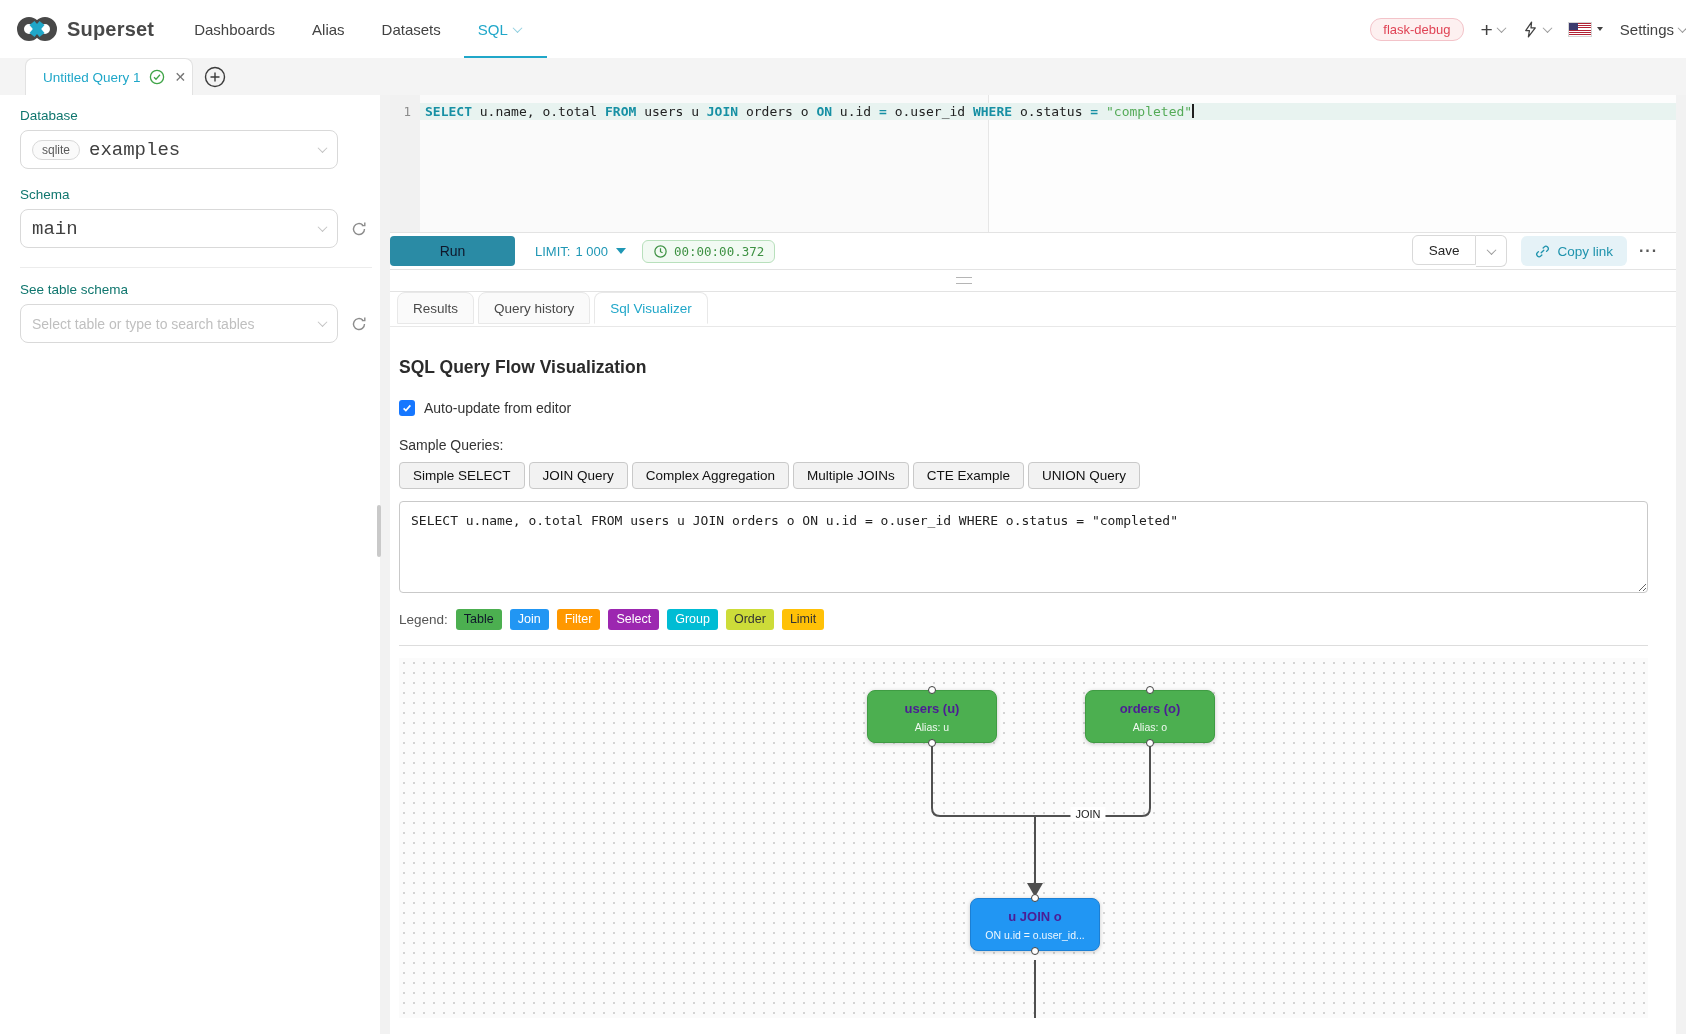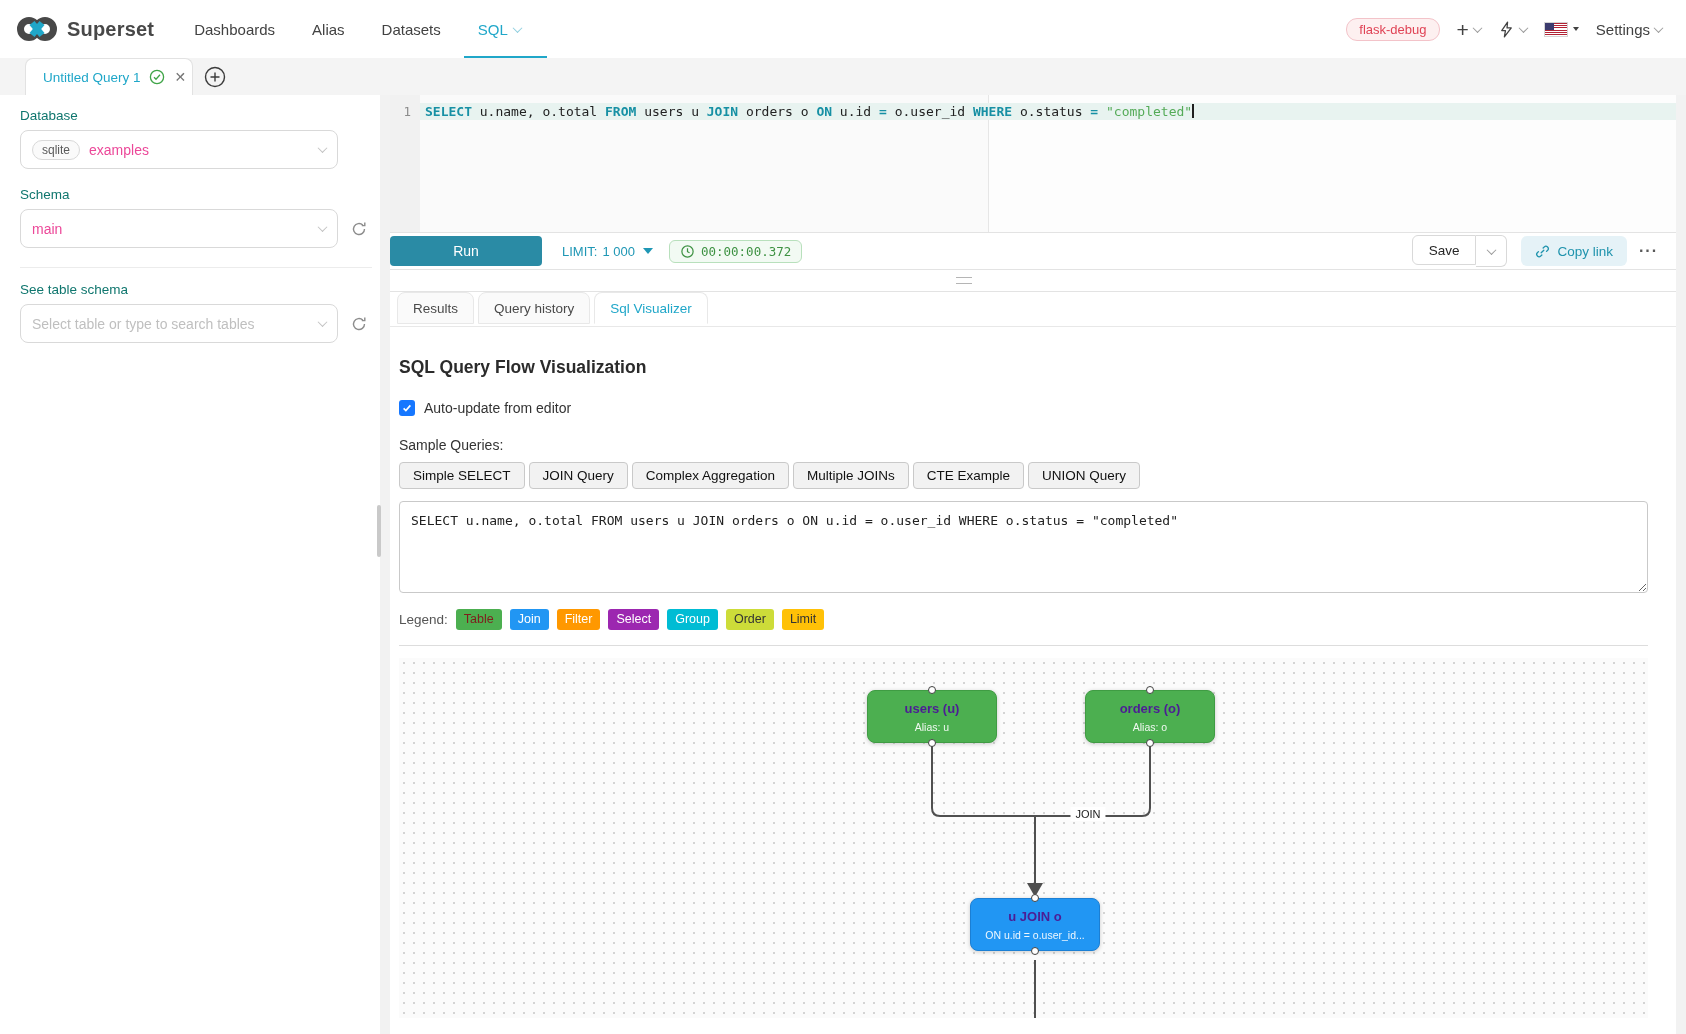--- a/index.html
+++ b/index.html
@@ -12,21 +12,21 @@
           display:flex;align-items:center;}
   .brand{display:flex;align-items:center;gap:9px;margin-left:16px;cursor:pointer;}
   .brand-name{font-size:20px;font-weight:700;color:#484848;letter-spacing:.2px;}
   .mainmenu{display:flex;align-items:center;gap:37px;margin-left:40px;}
   .nav-item{font-size:15px;color:#424242;cursor:pointer;display:flex;align-items:center;gap:6px;}
   .nav-item.active{color:#20a7c9;position:relative;}
   .nav-item.active::after{content:"";position:absolute;left:-14px;right:-26px;top:35px;height:3px;background:#20a7c9;}
   .chev{display:inline-block;width:6px;height:6px;border-right:1.5px solid #9b9b9b;
         border-bottom:1.5px solid #9b9b9b;transform:rotate(45deg) translate(-1px,-1px);}
   .nav-item.active .chev{border-color:#8fcfdf;}
-  .nav-right{margin-left:auto;display:flex;align-items:center;gap:17px;padding-right:24px;}
+  .nav-right{margin-left:auto;display:flex;align-items:center;gap:17px;}
   .env-badge{font-size:13px;color:#e04355;background:#fdf0f0;border:1px solid #f3c3c9;
              border-radius:11px;padding:3px 12px;}
   .icon-btn{display:flex;align-items:center;gap:5px;cursor:pointer;}
   .plus-glyph{font-size:21px;font-weight:300;color:#424242;line-height:1;}
   .flag{position:relative;width:22px;height:13px;border:1px solid #d5d5d5;
         background:repeating-linear-gradient(180deg,#b22234 0 1.1px,#fff 1.1px 2.2px);}
   .flag::after{content:"";position:absolute;left:0;top:0;width:9px;height:7px;background:#3c3b6e;}
   .mini-caret{width:0;height:0;border-left:3.5px solid transparent;border-right:3.5px solid transparent;
               border-top:4.5px solid #424242;}
   .settings-label{font-size:15px;color:#424242;}
@@ -43,21 +43,21 @@
 
   
   .sidebar{position:absolute;left:0;top:95px;width:380px;height:939px;background:#fff;
            box-sizing:border-box;padding:13px 0 0 20px;}
   .fld-label{font-size:13.5px;color:#0f766e;margin-bottom:7px;}
   .sel{width:318px;height:39px;border:1px solid #d9d9d9;border-radius:8px;background:#fff;
        display:flex;align-items:center;padding:0 11px;box-sizing:border-box;cursor:pointer;}
   .sel .chev{margin-left:auto;border-color:#c3c3c3;}
   .engine-pill{font-size:12px;color:#595959;background:#fafafa;border:1px solid #d9d9d9;
                border-radius:11px;padding:2px 9px;margin-right:9px;}
-  .sel-value{font-size:14px;color:#ec4899;}
+  .sel-value{font-size:19px;color:#404040;font-family:Liberation Mono, monospace;}
   .sel-placeholder{font-size:14px;color:#bfbfbf;}
   .sel-row{display:flex;align-items:center;gap:13px;}
   .side-divider{width:352px;border-top:1px solid #ececec;margin:19px 0 14px 0;}
   .mt18{margin-top:18px;}
 
   
   .main{position:absolute;left:390px;top:95px;width:1286px;height:939px;background:#fff;}
   .scroll-thumb{position:absolute;left:377px;top:505px;width:4px;height:52px;background:#c9c9c9;border-radius:2px;}
 
   
@@ -72,21 +72,21 @@
             white-space:pre;padding-left:5px;}
   .tk-kw{color:#1790a4;font-weight:700;}
   .tk-op{color:#1790a4;font-weight:700;}
   .tk-txt{color:#222;}
   .tk-str{color:#55ab58;}
   .cursor{display:inline-block;width:1.5px;height:14px;background:#1f1f1f;vertical-align:-2px;}
 
   
   .toolbar{height:38px;border-top:1px solid #e3e3e3;border-bottom:1px solid #e3e3e3;
            display:flex;align-items:center;box-sizing:border-box;padding-right:18px;}
-  .run-btn{width:152px;height:30px;background:#2a8ba5;color:#ffffff;border:none;border-radius:4px;
+  .run-btn{width:125px;height:30px;background:#2a8ba5;color:#0f172a;border:none;border-radius:4px;
            font-size:14px;font-weight:500;font-family:inherit;cursor:pointer;}
   .limit{display:flex;align-items:center;margin-left:20px;cursor:pointer;gap:5px;}
   .limit-text{font-size:13px;font-weight:500;color:#1f97b5;}
   .caret-down{width:0;height:0;border-left:5px solid transparent;border-right:5px solid transparent;
               border-top:6px solid #1f97b5;margin-left:3px;}
   .timer{display:flex;align-items:center;gap:6px;margin-left:16px;background:#f2faf3;
          border:1px solid #b8e0bc;border-radius:6px;padding:3px 10px;}
   .timer-text{font-family:"DejaVu Sans Mono",monospace;font-size:12.5px;color:#3d9142;}
   .save-group{margin-left:auto;display:flex;}
   .save-btn{height:30px;padding:0 16px;background:#fff;border:1px solid #d9d9d9;border-radius:6px 0 0 6px;
@@ -331,21 +331,21 @@
         <button class="sample-btn">Complex Aggregation</button>
         <button class="sample-btn">Multiple JOINs</button>
         <button class="sample-btn">CTE Example</button>
         <button class="sample-btn">UNION Query</button>
       </div>
 
       <textarea class="sql-textarea" spellcheck="false" style="">SELECT u.name, o.total FROM users u JOIN orders o ON u.id = o.user_id WHERE o.status = "completed"</textarea>
 
       <div class="legend-row">
         <span class="legend-label">Legend:</span>
-        <span class="chip" style="background: rgb(76, 175, 80); color: #7f1d1d;">Table</span>
+        <span class="chip" style="background: rgb(76, 175, 80); color: #0f172a;">Table</span>
         <span class="chip" style="background: rgb(33, 150, 243); color: rgb(255, 255, 255);">Join</span>
         <span class="chip" style="background: rgb(255, 152, 0); color: rgb(255, 255, 255);">Filter</span>
         <span class="chip" style="background: rgb(156, 39, 176); color: rgb(255, 255, 255);">Select</span>
         <span class="chip" style="background: rgb(0, 188, 212); color: rgb(255, 255, 255);">Group</span>
         <span class="chip" style="background: rgb(205, 220, 57); color: rgb(51, 51, 51);">Order</span>
         <span class="chip" style="background: rgb(255, 193, 7); color: rgb(51, 51, 51);">Limit</span>
       </div>
 
       <hr class="viz-divider">
 

